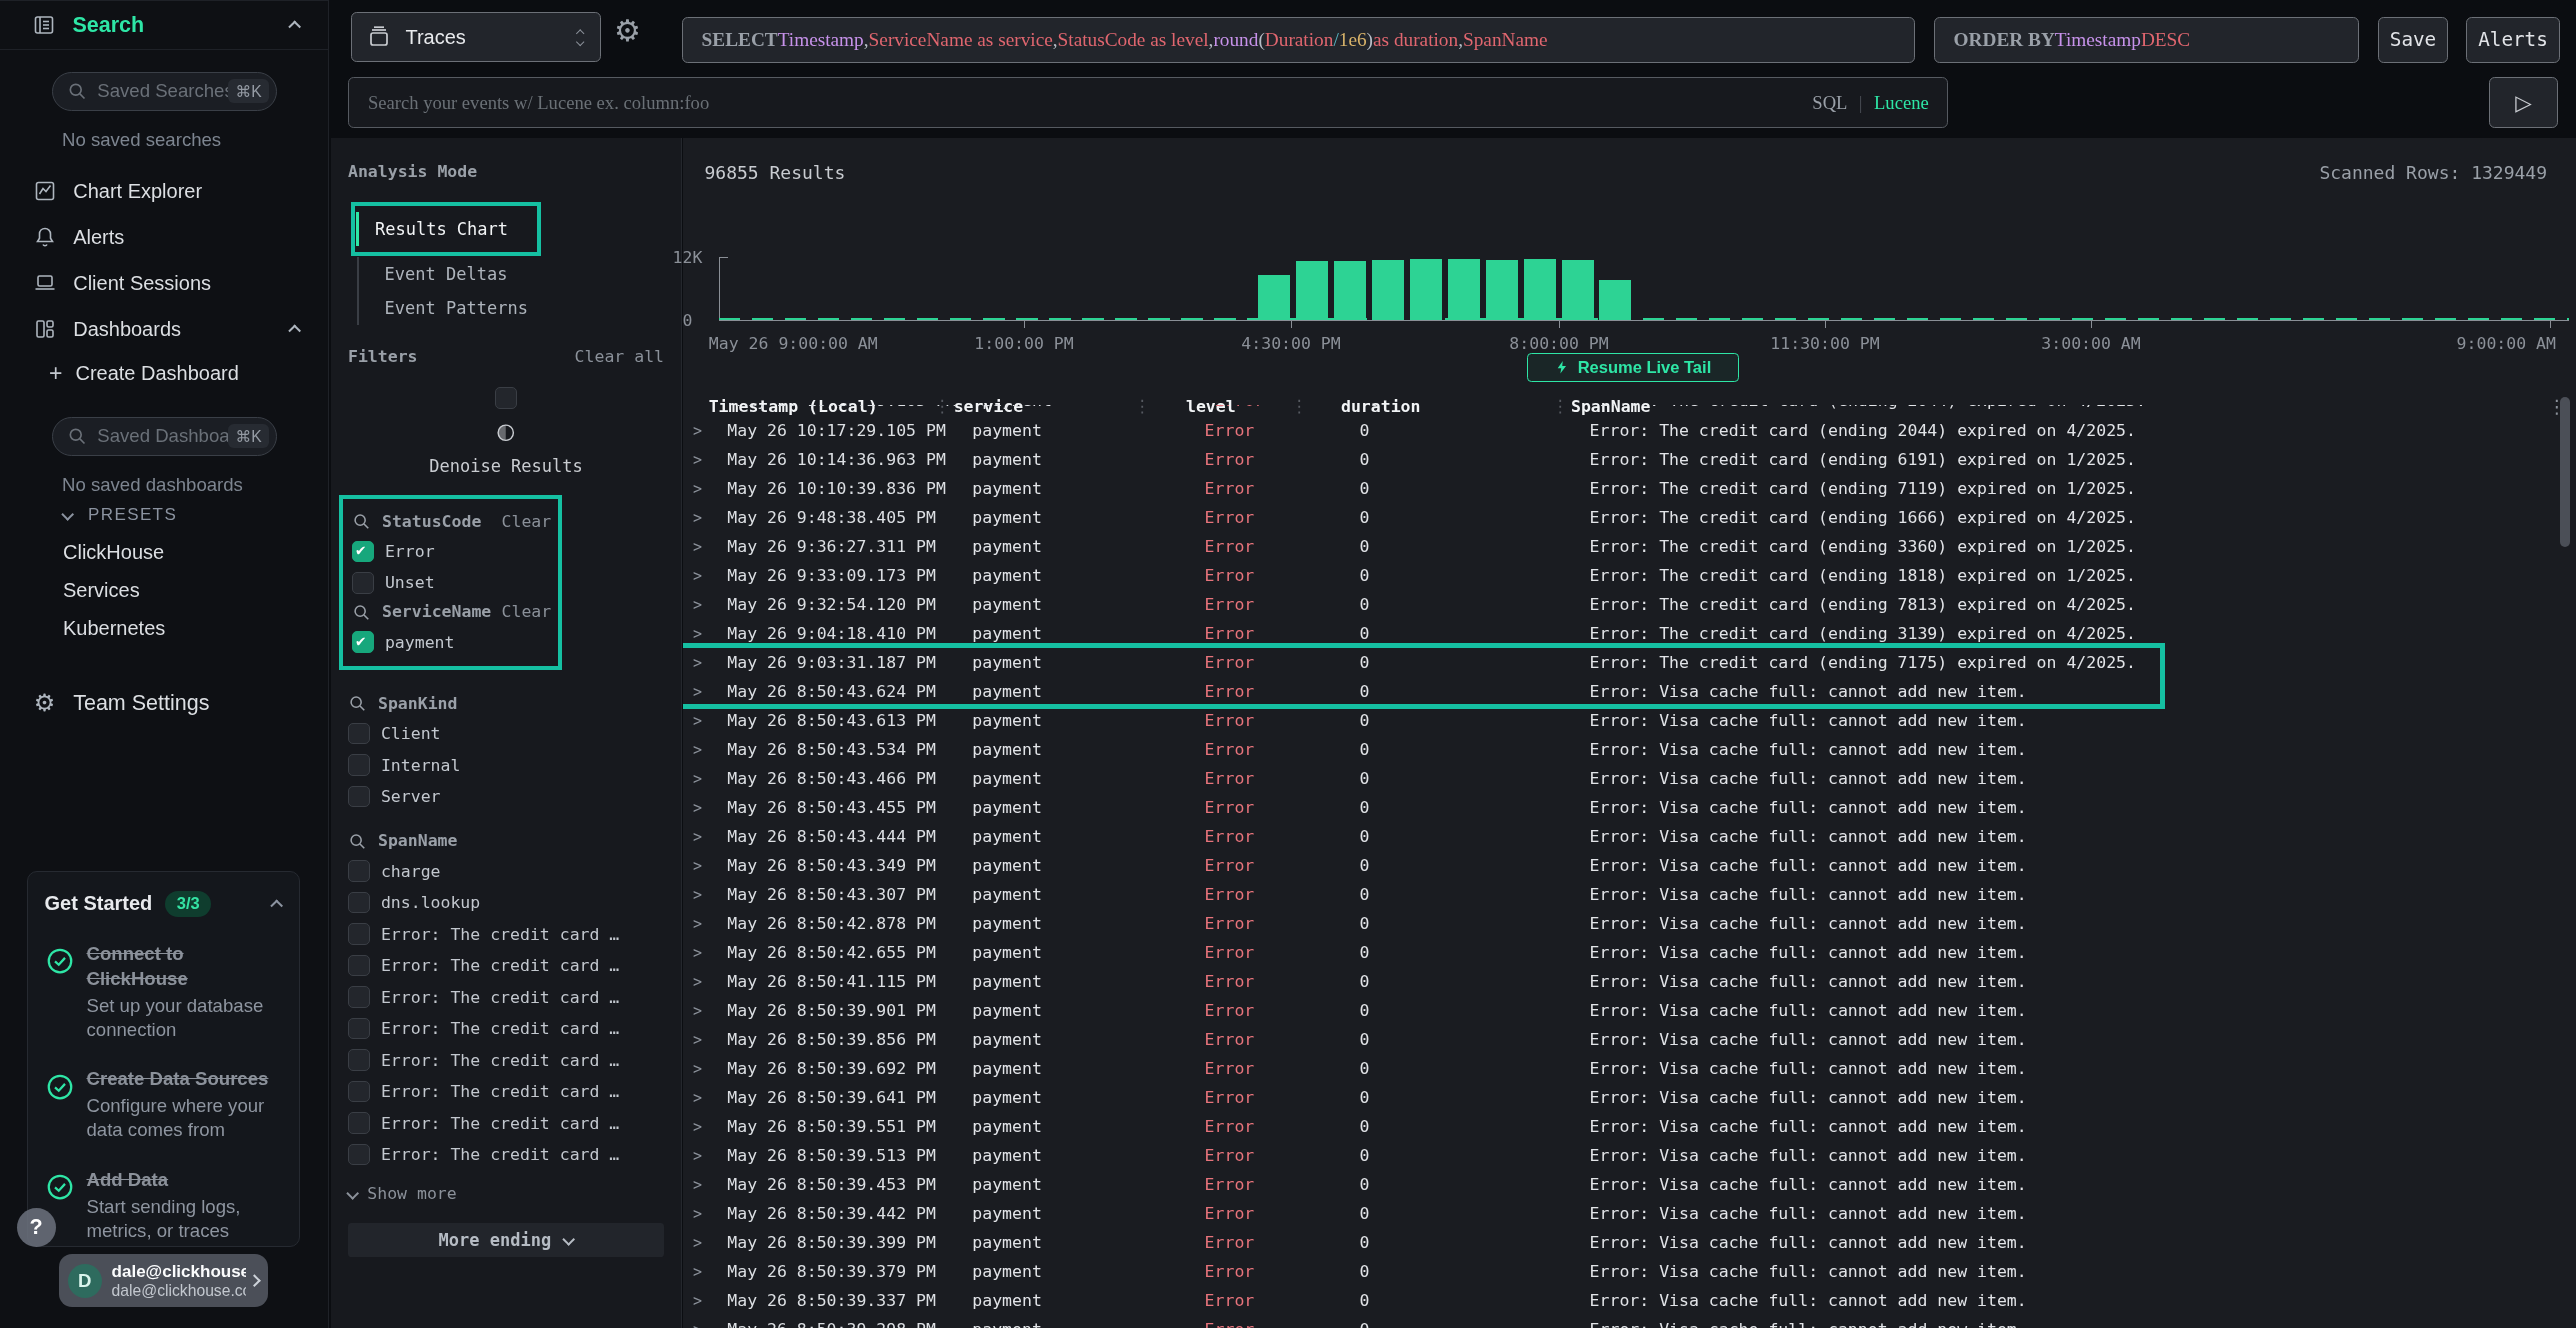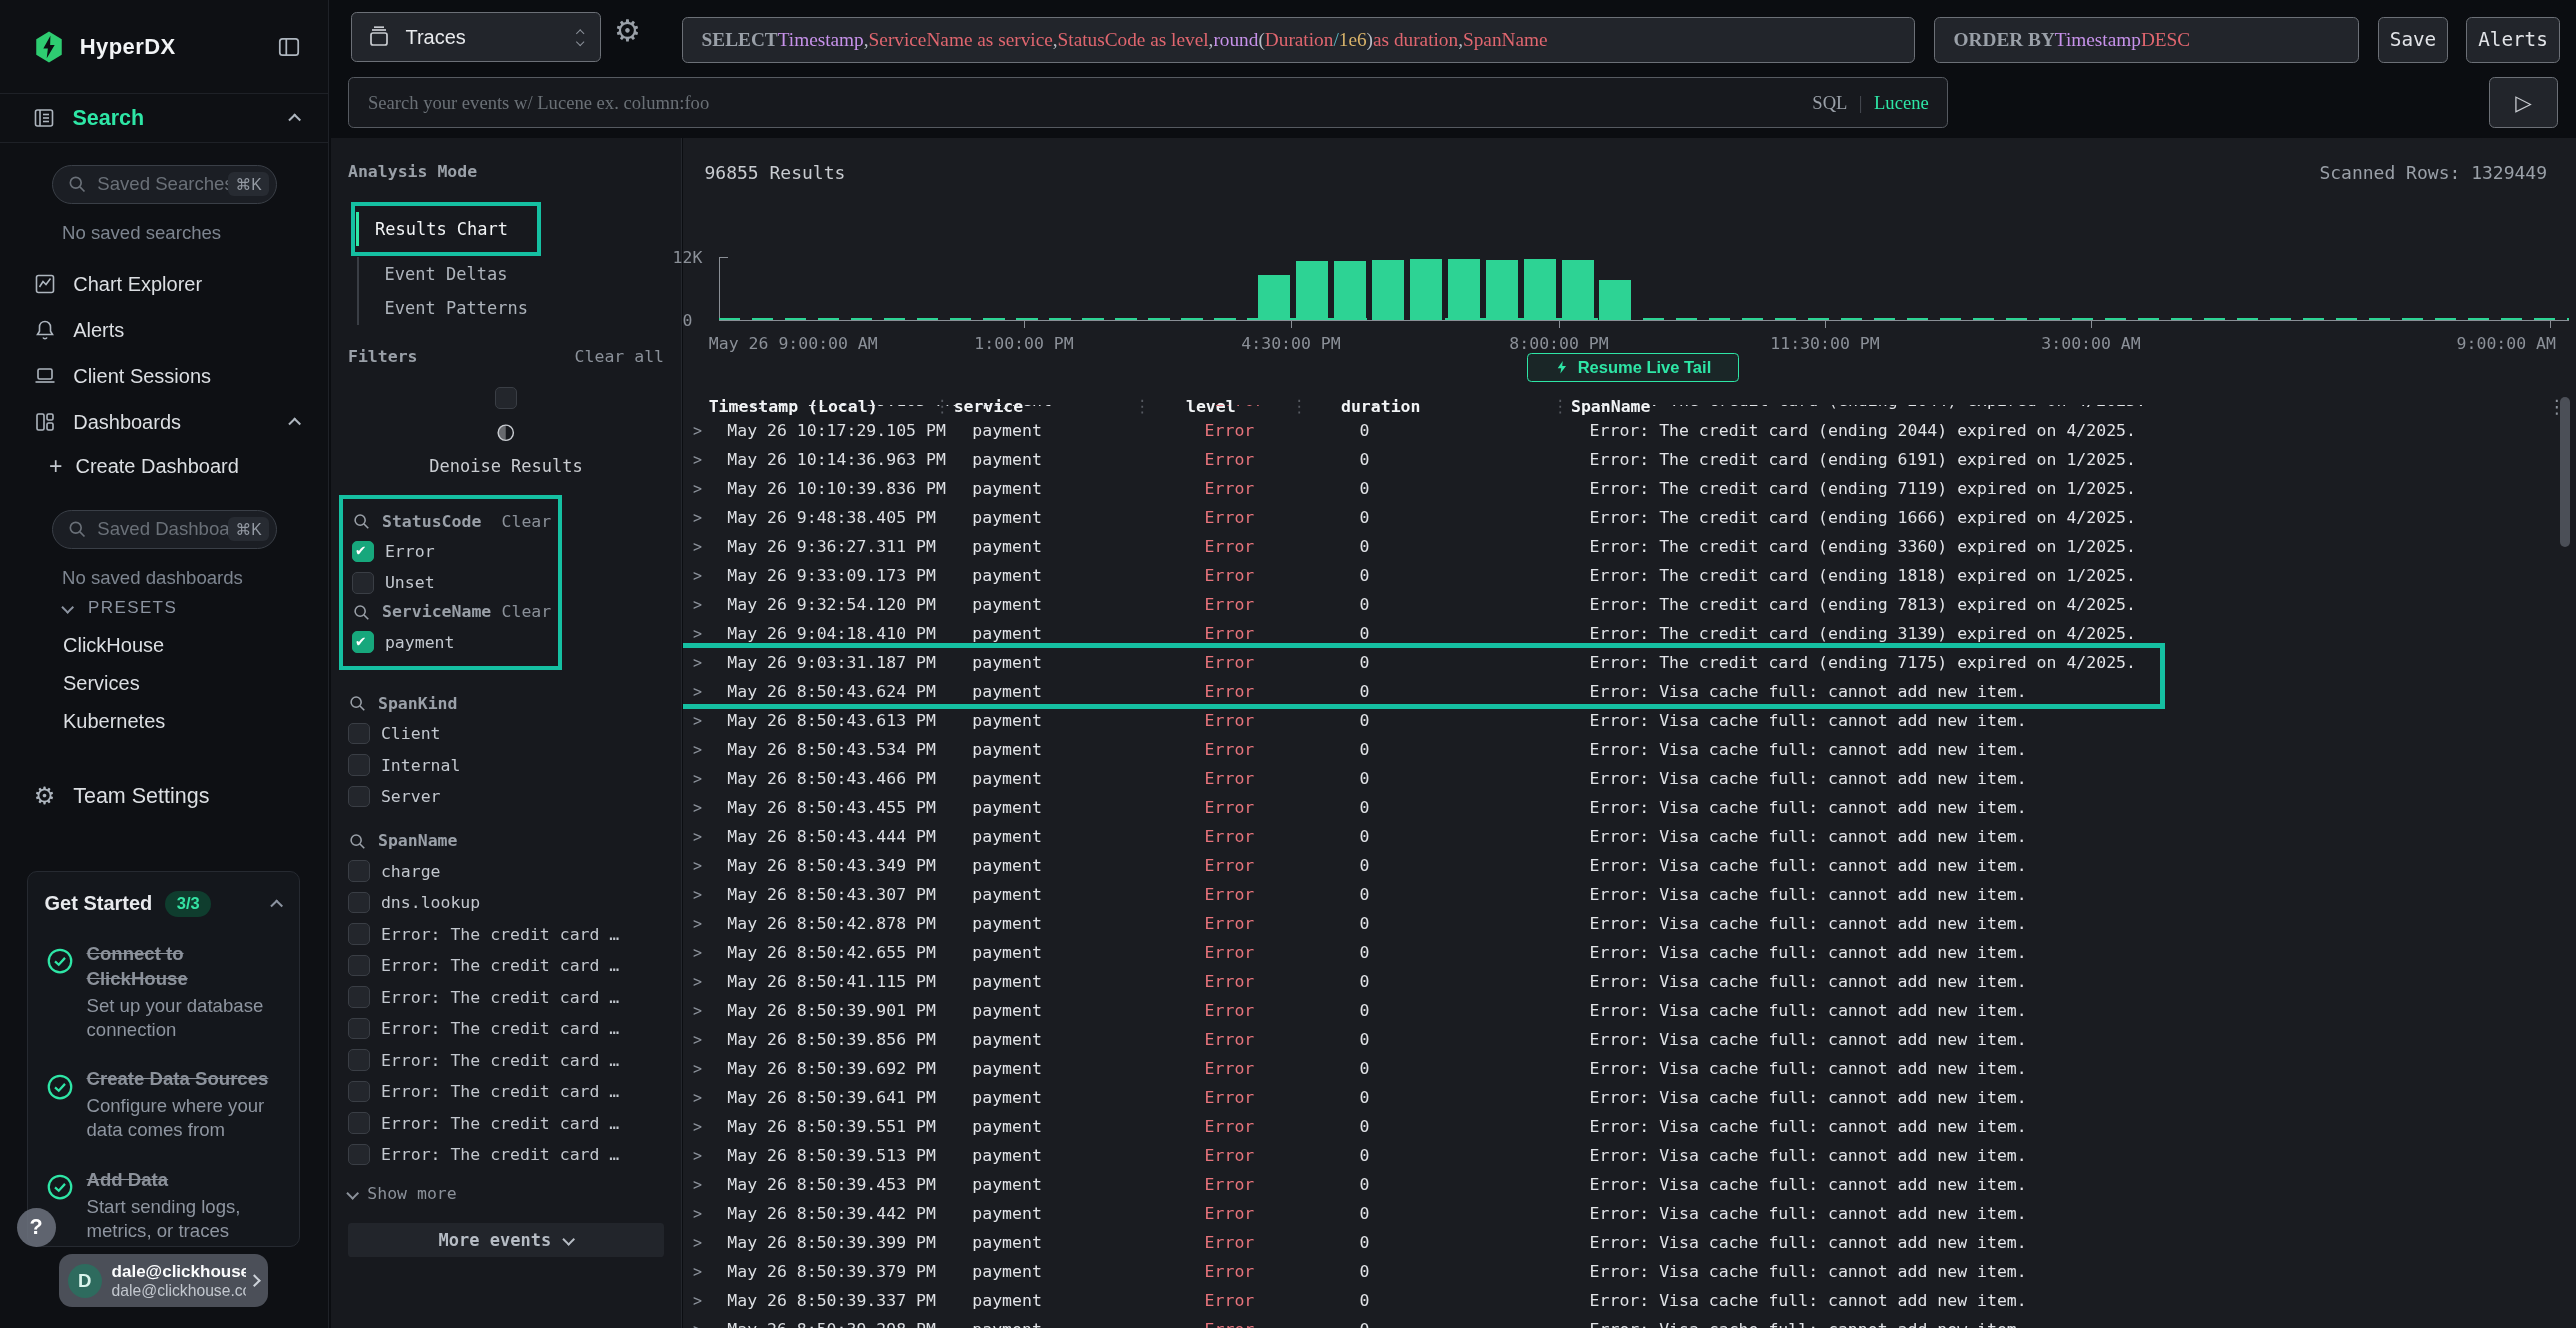--- a/index.html
+++ b/index.html
@@ -167,33 +167,20 @@
   .trow.partial .inner { margin-top:-18.6px; }
   #row-annotation { position:absolute; left:-14.3px; top:238px; width:1496px; height:66px; border:5px solid #15c0a2; pointer-events:none; }
   #vscroll { position:absolute; right:5.7px; top:259px; width:10px; height:150px; background:#4b4f57; border-radius:5px; }
 </style>
 </head>
 <body>
 
 <div id="screen">
 
   <div id="sidebar">
-    <div class="sb-head">
-      <svg class="sb-logo" viewBox="0 0 24 24">
-        <path d="M12 1 L21 6.5 V17.5 L12 23 L3 17.5 V6.5 Z" fill="#2ecc71"></path>
-        <path d="M13 4 L8 13 H11.2 L10.4 20 L16 10.5 H12.8 Z" fill="#0c0e12"></path>
-      </svg>
-      <div class="sb-brand">HyperDX</div>
-      <span class="sb-collapse icon">
-        <svg width="26" height="26" viewBox="0 0 24 24" fill="none" stroke="currentColor" stroke-width="1.6">
-            <rect x="3.5" y="4.5" width="17" height="15" rx="2.5"></rect>
-            <line x1="9.5" y1="4.5" x2="9.5" y2="19.5"></line>
-          </svg>
-      </span>
-    </div>
 
     <div class="sb-section-head">
       <span class="icon">
         <svg width="24" height="24" viewBox="0 0 24 24" fill="none" stroke="#aeb6bf" stroke-width="1.6">
             <rect x="3.5" y="4" width="17" height="16" rx="2"></rect>
             <line x1="8" y1="4" x2="8" y2="20"></line>
             <line x1="11" y1="8.5" x2="17" y2="8.5"></line>
             <line x1="11" y1="12" x2="17" y2="12"></line>
             <line x1="11" y1="15.5" x2="17" y2="15.5"></line>
           </svg>
@@ -541,21 +528,21 @@
             <span class="lb">Error: The credit card …</span>
           </div>
         </div>
       </div>
 
     <div id="show-more">
       <span class="chv down"></span>
       <span>Show more</span>
     </div>
     <button id="more-filters">
-      <span>More events</span>
+      <span>More ending</span>
       <span class="chv down"></span>
     </button>
   </div>
 
   <div id="results">
     <div id="res-count">96855 Results</div>
     <div id="res-scanned">Scanned Rows: 1329449</div>
 
     <div id="chart">
       <div id="plot">

